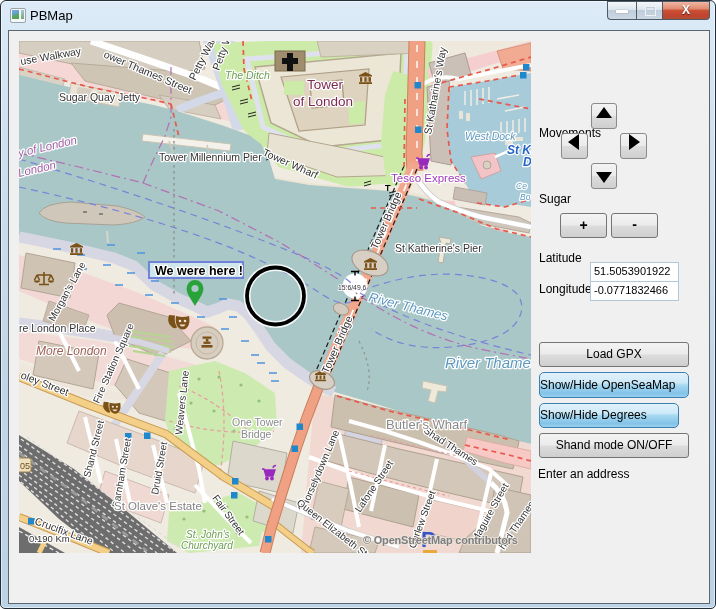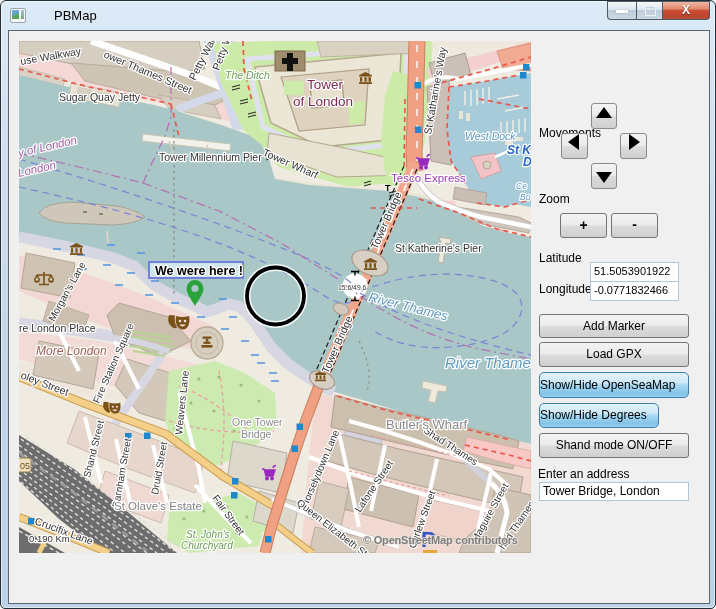--- a/index.html
+++ b/index.html
@@ -1,21 +1,21 @@
 <!DOCTYPE html>
 <html><head>
 <meta charset="utf-8">
 <style>
 html,body{margin:0;padding:0;width:716px;height:609px;overflow:hidden;
 font-family:"Liberation Sans",sans-serif;background:#fff;}
 #win{position:absolute;left:0;top:0;width:714px;height:607px;
 border:1px solid #242e38;border-radius:6px 6px 5px 5px;
 background:linear-gradient(180deg,#dcebf7 0%,#cfe0ef 22%,#c3d6e8 60%,#bcd2e7 100%);
 box-shadow:inset 0 0 0 1px rgba(255,255,255,.55);}
-#title{position:absolute;left:29px;top:7px;font-size:13px;color:#000;margin-left:24px;}
+#title{position:absolute;left:29px;top:7px;font-size:13px;color:#000;}
 #ticon{position:absolute;left:9px;top:7px;width:14px;height:13px;background:#f4f6f8;border:1px solid #9aa4ac;border-radius:2px;}
 #ticon i{position:absolute;left:1px;top:1px;width:7px;height:9px;display:block;
 background:linear-gradient(160deg,#7db0d8 0%,#5f9fd0 40%,#5aa85a 60%,#4e9e50 100%);}
 #ticon b{position:absolute;right:1px;top:1px;width:3px;height:9px;display:block;background:linear-gradient(160deg,#aac8e0,#74a86f);}
 
 #caps{position:absolute;left:606px;top:0;width:103px;height:19px;}
 .cap{position:absolute;top:0;height:19px;border:1px solid #4e5a66;box-sizing:border-box;
 background:linear-gradient(180deg,#f5f8fa 0%,#dde6ee 45%,#bfcddb 50%,#ccd9e4 100%);}
 #cmin{left:0;width:29px;border-radius:0 0 0 4px;border-right:none;}
 #cmax{left:29px;width:27px;}
@@ -490,28 +490,26 @@
   <text x="136" y="233.5" font-size="12.5" font-weight="bold" fill="#000">We were here !</text>
   <text x="344" y="503" font-size="11" font-weight="bold" fill="#7e7e7e" stroke="#ece6de" stroke-width="1.6" letter-spacing="-0.2">© OpenStreetMap contributors</text>
 </g>
 </svg>
     </div>
     <div class="lbl" style="left:530px;top:51px;margin-top:44px;">Movements</div>
     <div class="btn sq" style="left:582px;top:72px;width:26px;height:26px;line-height:24px;"><span class="tri" style="border-left:8px solid transparent;border-right:8px solid transparent;border-bottom:11px solid #000;margin-bottom:2px;"></span></div>
     <div class="btn sq" style="left:552px;top:102px;width:27px;height:26px;line-height:23px;"><span class="tri" style="border-top:8px solid transparent;border-bottom:8px solid transparent;border-right:11px solid #000;margin-right:2px;"></span></div>
     <div class="btn sq" style="left:611px;top:102px;width:27px;height:26px;line-height:23px;"><span class="tri" style="border-top:8px solid transparent;border-bottom:8px solid transparent;border-left:11px solid #000;margin-left:2px;"></span></div>
     <div class="btn sq" style="left:582px;top:132px;width:26px;height:26px;line-height:22px;"><span class="tri" style="border-left:8px solid transparent;border-right:8px solid transparent;border-top:11px solid #000;margin-top:8px;"></span></div>
-    <div class="lbl" style="left:530px;top:161px;">Zoom</div>
+    <div class="lbl" style="left:530px;top:161px;">Sugar</div>
     <div class="btn" style="left:551px;top:182px;width:47px;height:25px;line-height:22px;font-weight:bold;font-size:14px;">+</div>
     <div class="btn" style="left:602px;top:182px;width:47px;height:25px;line-height:20px;font-weight:bold;font-size:14px;">-</div>
     <div class="lbl" style="left:530px;top:220px;">Latitude</div>
     <div class="inp" style="left:581px;top:231px;width:89px;height:17px;font-size:11px;padding-top:2px;">51.5053901922</div>
     <div class="lbl" style="left:530px;top:251px;">Longitude</div>
     <div class="inp" style="left:581px;top:250px;width:89px;height:17px;font-size:11px;padding-top:2px;">-0.0771832466</div>
-    <div class="btn" style="left:530px;top:283px;width:150px;height:24px;line-height:22px;">Add Marker</div>
     <div class="btn" style="left:530px;top:311px;width:150px;height:25px;line-height:23px;">Load GPX</div>
     <div class="bluebtn" style="left:530px;top:341px;width:150px;height:26px;line-height:24px;">Show/Hide OpenSeaMap</div>
-    <div class="bluebtn" style="left:530px;top:372px;width:120px;height:25px;line-height:23px;">Show/Hide Degrees</div>
+    <div class="bluebtn" style="left:530px;top:372px;width:140px;height:25px;line-height:23px;">Show/Hide Degrees</div>
     <div class="btn" style="left:530px;top:402px;width:150px;height:25px;line-height:23px;">Shand mode ON/OFF</div>
     <div class="lbl" style="left:529px;top:436px;">Enter an address</div>
-    <div class="inp" style="left:530px;top:451px;width:150px;height:17px;font-size:12px;padding-top:1px;">Tower Bridge, London</div>
   </div>
 </div>
 
 </body></html>

